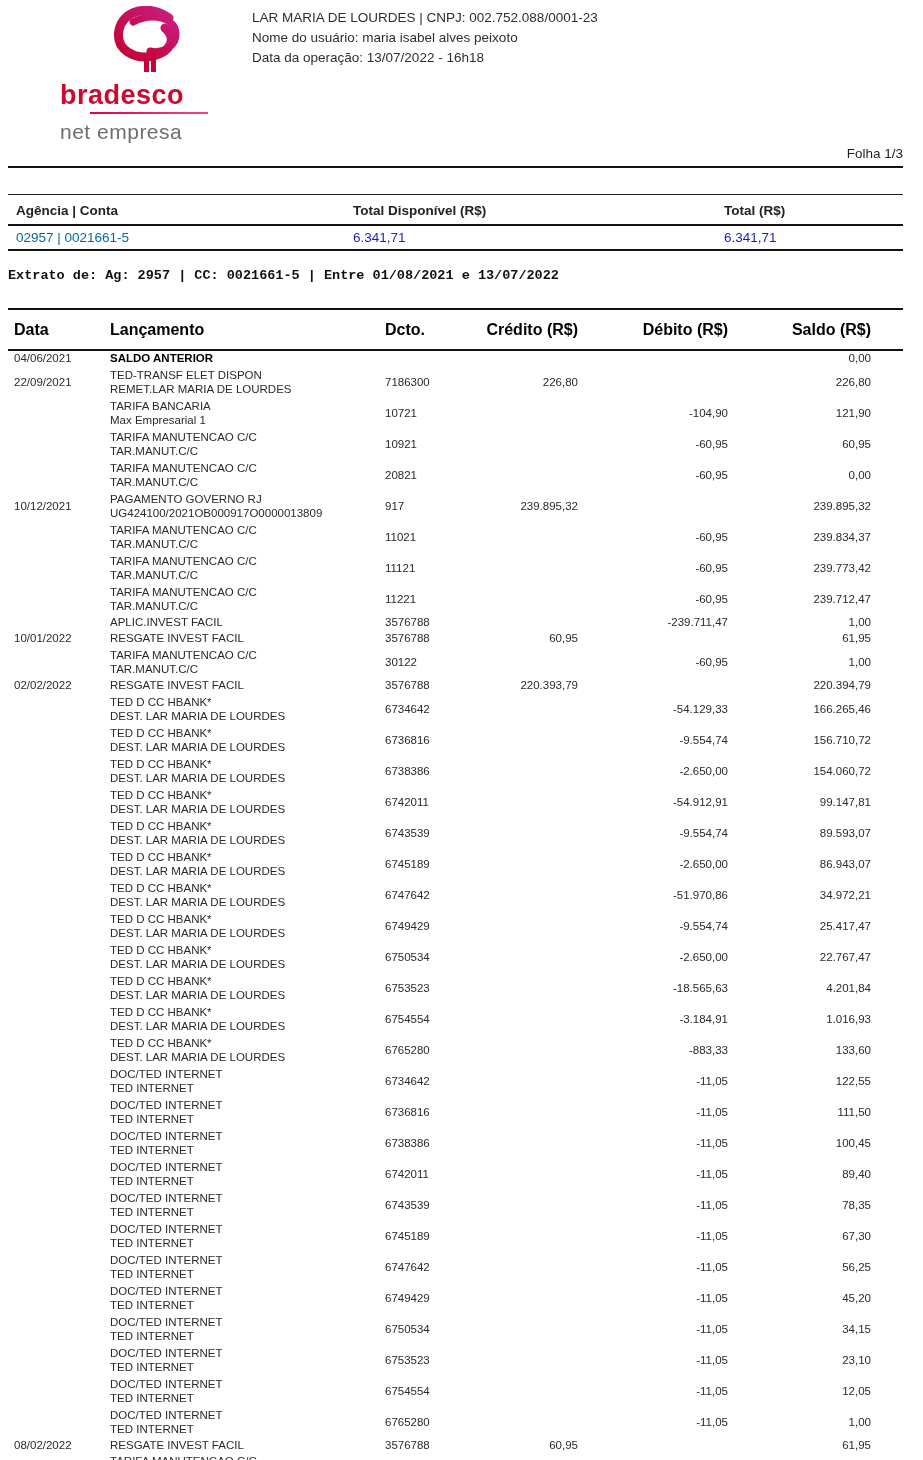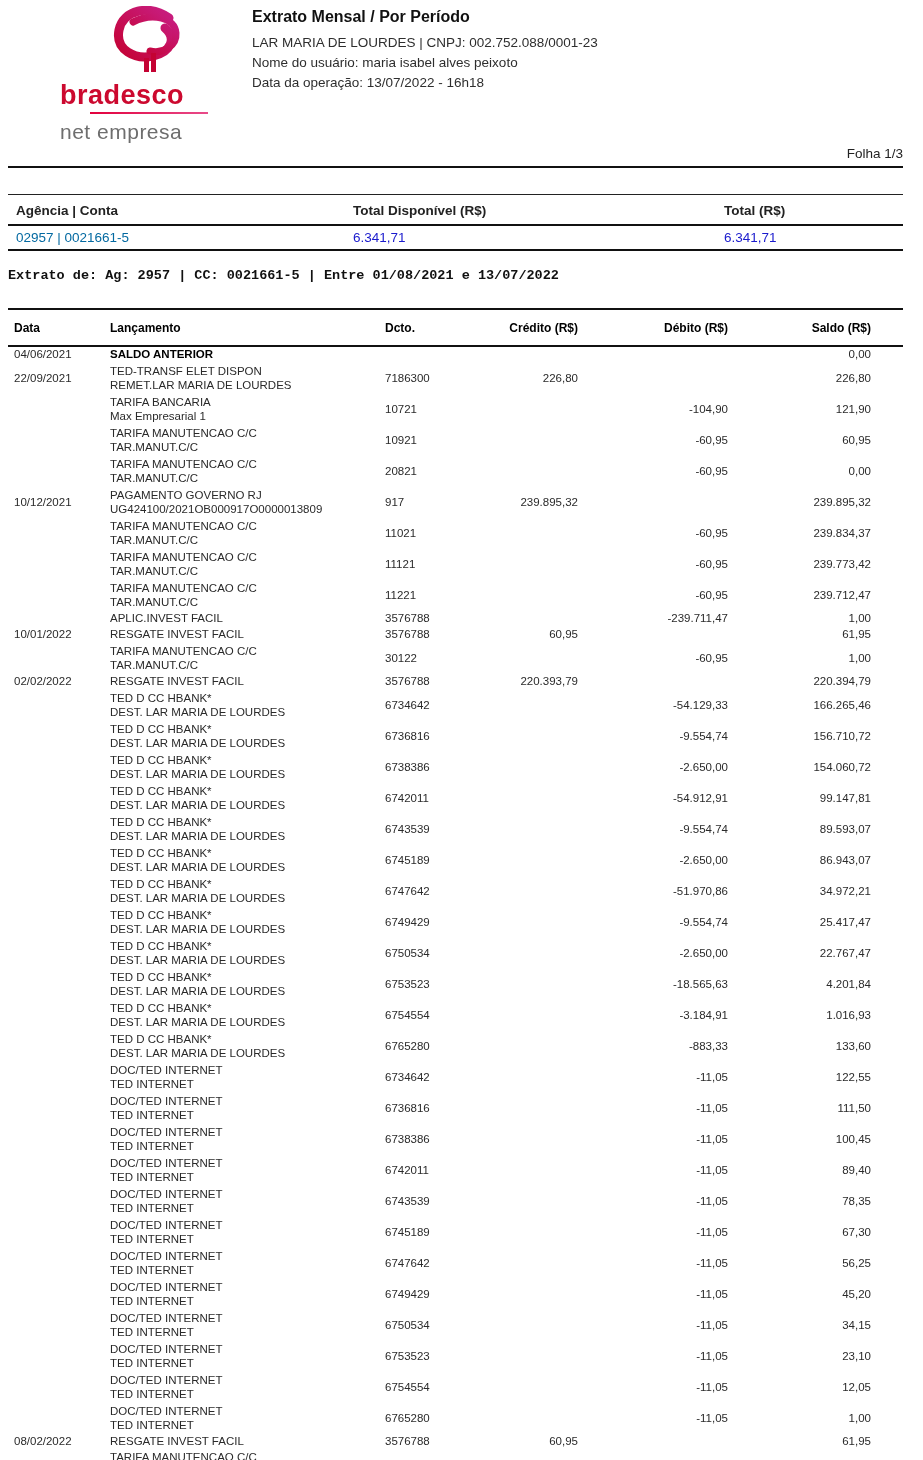--- a/index.html
+++ b/index.html
@@ -25,21 +25,21 @@
   .summary{width:100%; margin-top:26px; border-top:1px solid #222; border-bottom:2px solid #111;}
   .summary th{font-weight:bold; font-size:13.5px; text-align:left; color:#222;
               padding:8px 0 6px 8px; border-bottom:2px solid #111;}
   .summary td{font-size:13.5px; padding:4px 0 4px 8px; color:#0369a1;}
   .summary .amt{color:var(--credit-blue);}
 
   .extrato-line{font-weight:bold; font-size:13.5px; margin-top:17px; color:#111;font-family:Liberation Mono, monospace;}
 
   
   .statement{width:100%; margin-top:25px; table-layout:fixed;}
-  .statement thead th{font-weight:bold; font-size:12px; color:#000; text-align:left;
+  .statement thead th{font-weight:bold; font-size:16px; color:#000; text-align:left;
       padding:11px 0 10px 0; border-top:2px solid #111; border-bottom:2px solid #111;}
   .statement thead th.h-date{padding-left:6px;}
   .statement thead th.h-lanc{padding-left:6px;}
   .statement thead th.h-dcto{padding-left:5px;}
   .statement thead th.num{text-align:right;}
   .statement thead th.h-saldo{padding-right:32px;}
 
   .statement td{font-size:11.5px; line-height:13.5px; vertical-align:middle; color:#2a2a2a; padding:0;}
   .statement tr.multi td{height:31px;}
   .statement tr.single td{height:16px;margin-top:32px;}
@@ -72,21 +72,20 @@
           <path d="M66 12 C46 -2 20 4 16 24 C12 44 32 54 50 50 C68 46 74 32 62 22" fill="none" stroke="url(#lg1)" stroke-width="9" stroke-linecap="round"></path>
           <path d="M30 16 C50 6 72 12 73 27 C74 40 60 48 47 45" fill="none" stroke="url(#lg1)" stroke-width="7" stroke-linecap="round"></path>
           <rect x="41" y="52" width="5" height="14" fill="#c40233"></rect>
           <rect x="48" y="47" width="5" height="19" fill="#c40233"></rect>
         </svg>
         <div class="brand-name">bradesco</div>
         <div class="brand-rule"></div>
         <div class="brand-sub">net empresa</div>
       </div>
       <div class="header-text">
-        <h1 class="doc-title">Extrato Mensal / Por Período</h1>
         <div class="hline">LAR MARIA DE LOURDES | CNPJ: 002.752.088/0001-23</div>
         <div class="hline">Nome do usuário: maria isabel alves peixoto</div>
         <div class="hline">Data da operação: 13/07/2022 - 16h18</div>
       </div>
     </header>
 
     <div class="folha">Folha 1/3</div>
     <hr class="rule-strong">
 
     <table class="summary">

